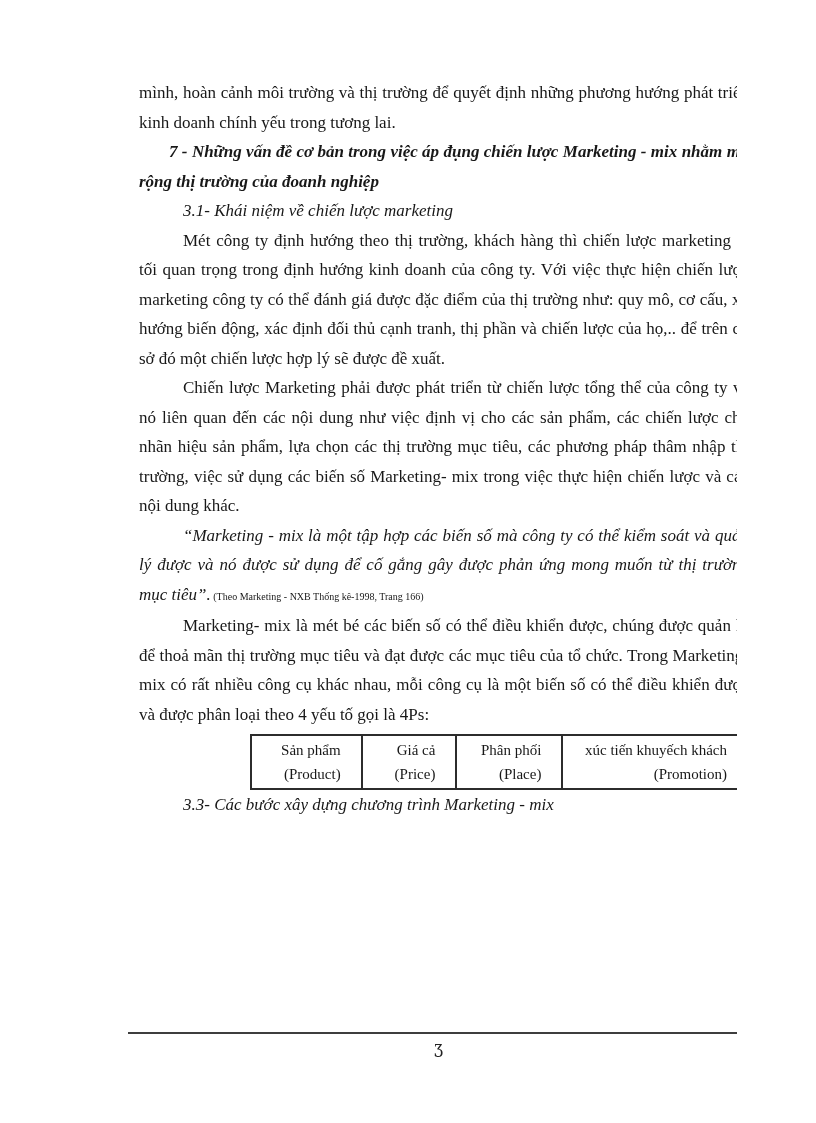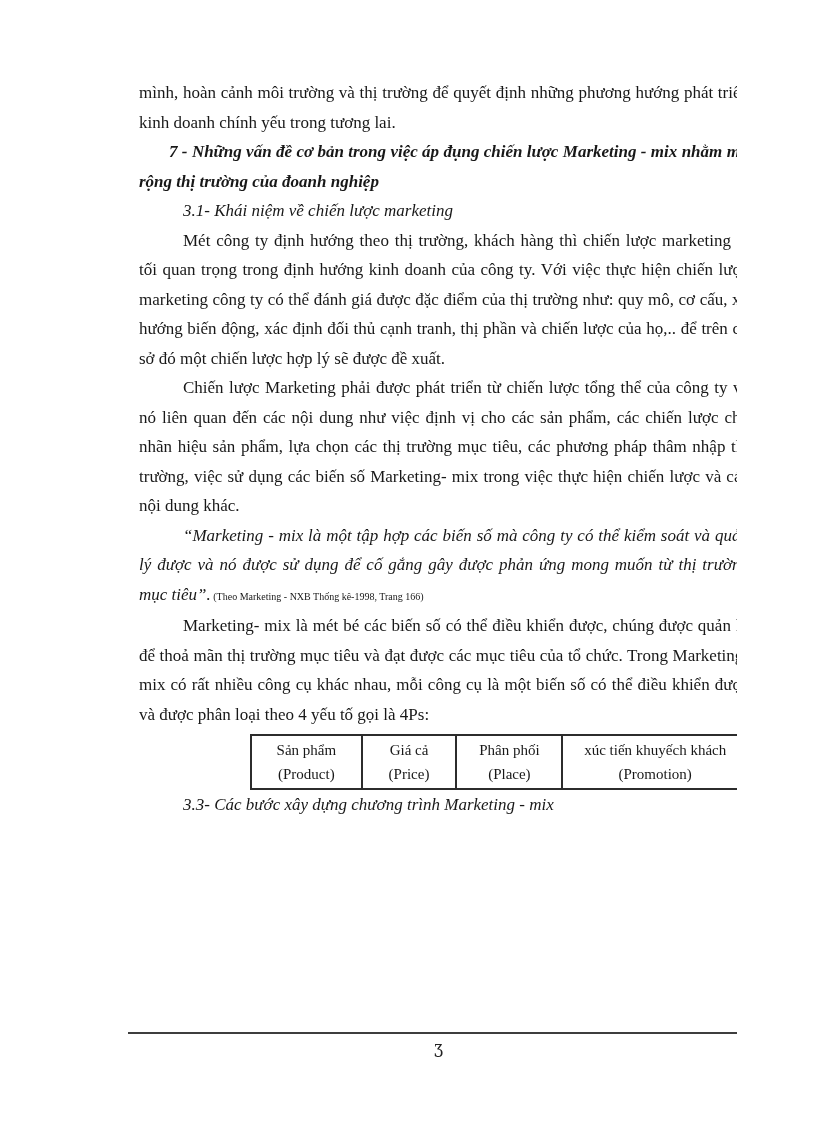--- a/index.html
+++ b/index.html
@@ -31,20 +31,21 @@
     margin-left:111px;
     margin-top:5px;
     text-align:center;
     font-size:15px;
     line-height:24px;
   }
   table.ps-table td {
     border:2px solid #2c2c2c;
     padding:2px 20px;
     vertical-align:middle;
+    text-align:right;
   }
   td.c1 { width:72px; }
   td.c2 { width:56px; }
   td.c3 { width:70px;border-radius:25px; }
   td.c4 { width:163px; }
   .h33 { margin-top:22px; }
   .footer-line {
     position:absolute;
     left:119px; top:1032px; width:621px;
     border-top:2px solid #3d3d3d;

